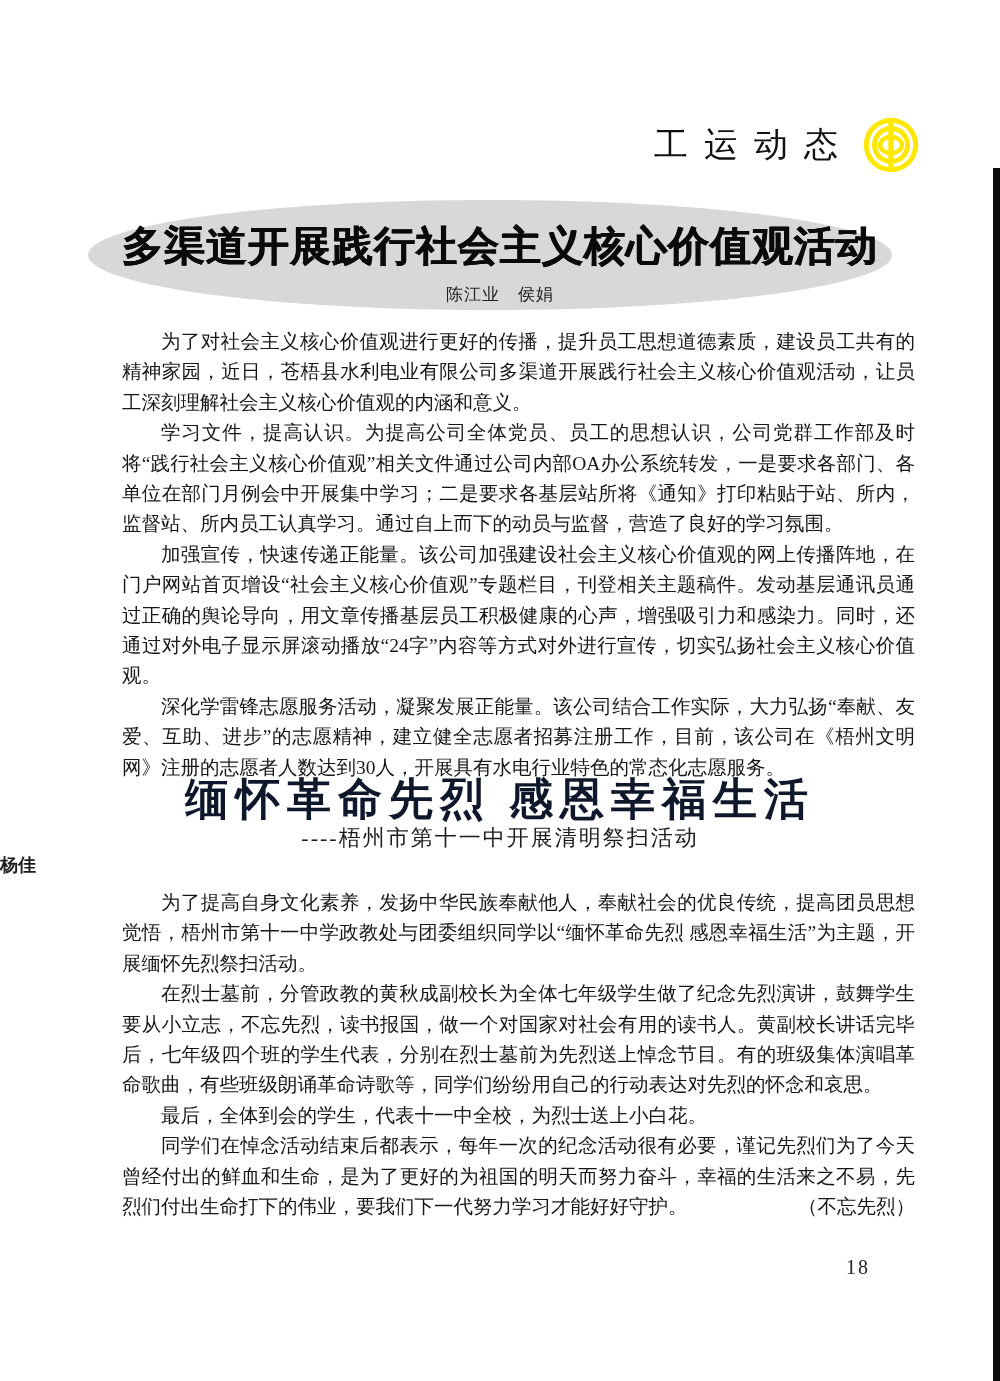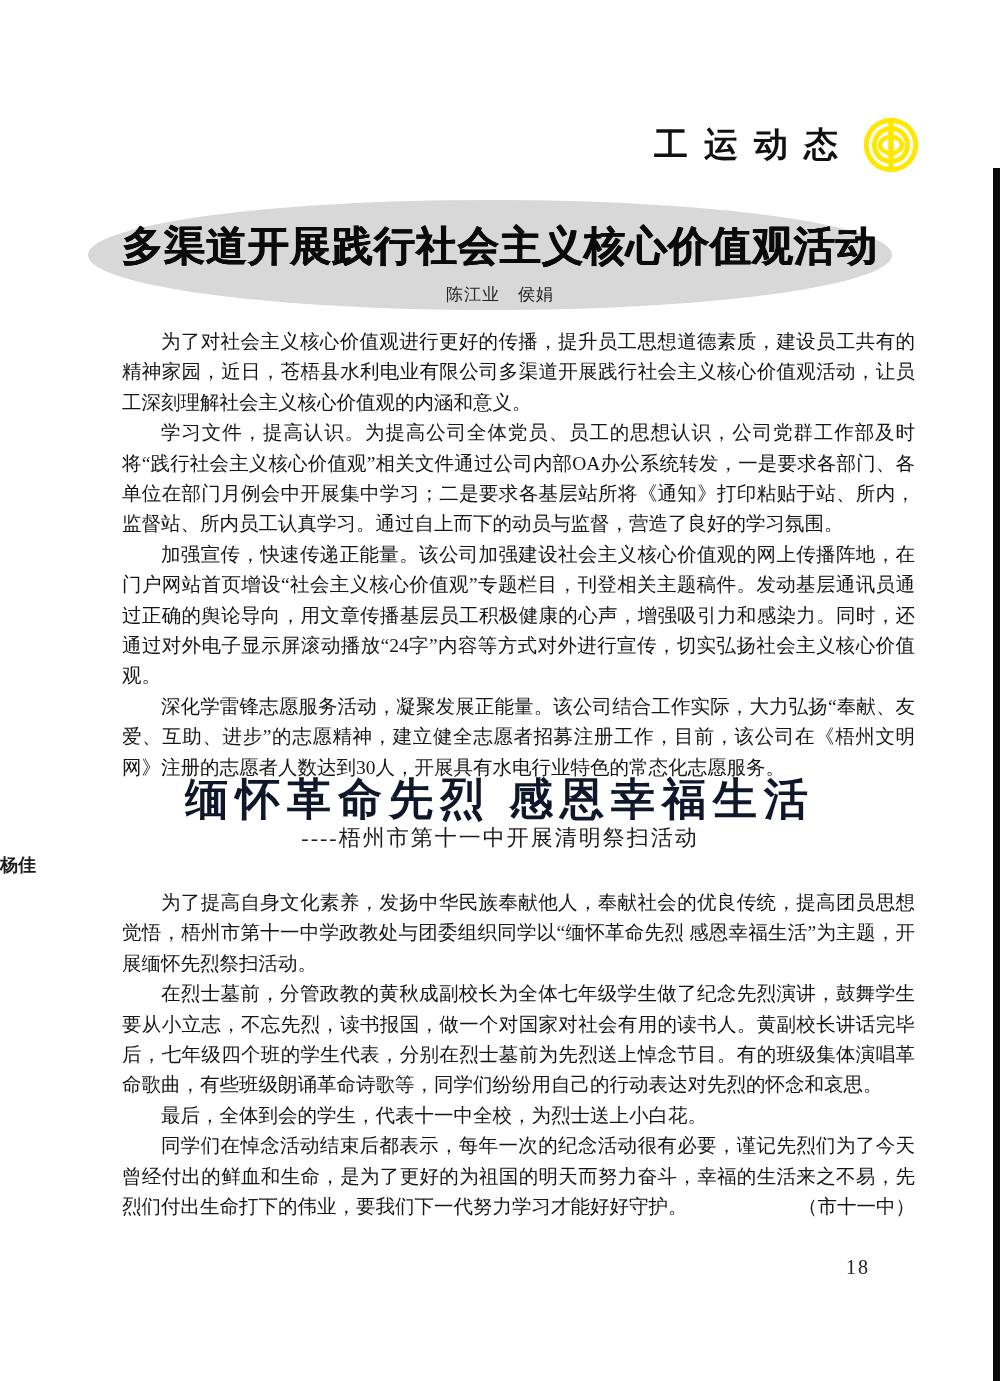--- a/index.html
+++ b/index.html
@@ -14,21 +14,21 @@
   }
   .page { position:absolute; inset:0; }
 
   
   .header {
     position:absolute; top:116px; right:80px;
     display:flex; align-items:center; gap:8px;
   }
   .header-title {
     font-family:"Liberation Serif","DejaVu Serif",serif;
-    font-weight:700; font-size:34px; letter-spacing:16px;
+    font-weight:400; font-size:34px; letter-spacing:16px;
     color:#111; white-space:nowrap;
   }
   .logo { width:58px; height:58px; flex:0 0 auto; }
 
   
   .title-ellipse {
     position:absolute; left:88px; top:200px;
     width:804px; height:110px;
     background:#d8d8d8; border-radius:50%;
   }
@@ -118,20 +118,20 @@
   </div>
 
   <div class="a2-title">缅怀革命先烈 感恩幸福生活</div>
   <div class="a2-subtitle">----梧州市第十一中开展清明祭扫活动</div>
   <div class="a2-author">杨佳</div>
 
   <div class="body-block a2-body">
     <p>为了提高自身文化素养，发扬中华民族奉献他人，奉献社会的优良传统，提高团员思想觉悟，梧州市第十一中学政教处与团委组织同学以“缅怀革命先烈 感恩幸福生活”为主题，开展缅怀先烈祭扫活动。</p>
     <p>在烈士墓前，分管政教的黄秋成副校长为全体七年级学生做了纪念先烈演讲，鼓舞学生要从小立志，不忘先烈，读书报国，做一个对国家对社会有用的读书人。黄副校长讲话完毕后，七年级四个班的学生代表，分别在烈士墓前为先烈送上悼念节目。有的班级集体演唱革命歌曲，有些班级朗诵革命诗歌等，同学们纷纷用自己的行动表达对先烈的怀念和哀思。</p>
     <p>最后，全体到会的学生，代表十一中全校，为烈士送上小白花。</p>
-    <p><span>同学们在悼念活动结束后都表示，每年一次的纪念活动很有必要，谨记先烈们为了今天曾经付出的鲜血和生命，是为了更好的为祖国的明天而努力奋斗，幸福的生活来之不易，先烈们付出生命打下的伟业，要我们下一代努力学习才能好好守护。</span><span class="attrib">（市十一中）</span></p>
+    <p><span>同学们在悼念活动结束后都表示，每年一次的纪念活动很有必要，谨记先烈们为了今天曾经付出的鲜血和生命，是为了更好的为祖国的明天而努力奋斗，幸福的生活来之不易，先烈们付出生命打下的伟业，要我们下一代努力学习才能好好守护。</span><span class="attrib">（不忘先烈）</span></p>
   </div>
 
   <div class="page-number">18</div>
 
   <div class="edge-bar"></div>
 
 </div>
 
 </body></html>

